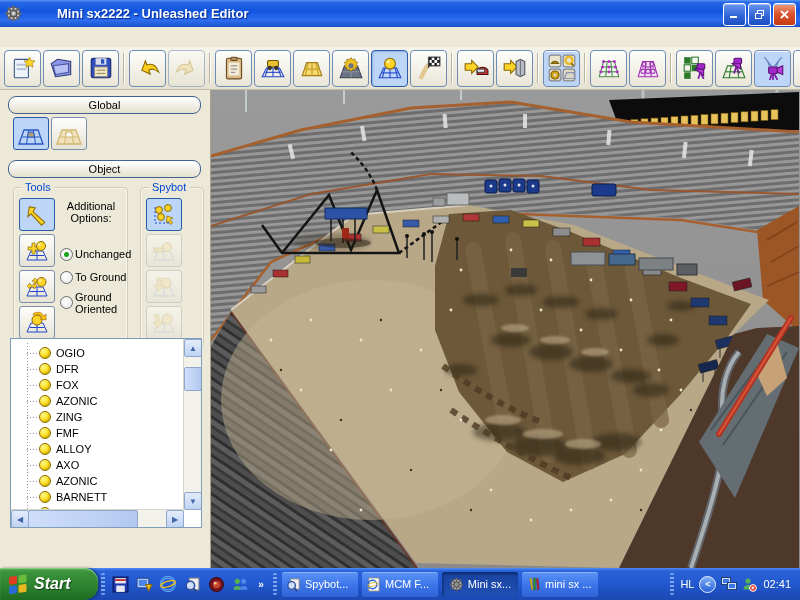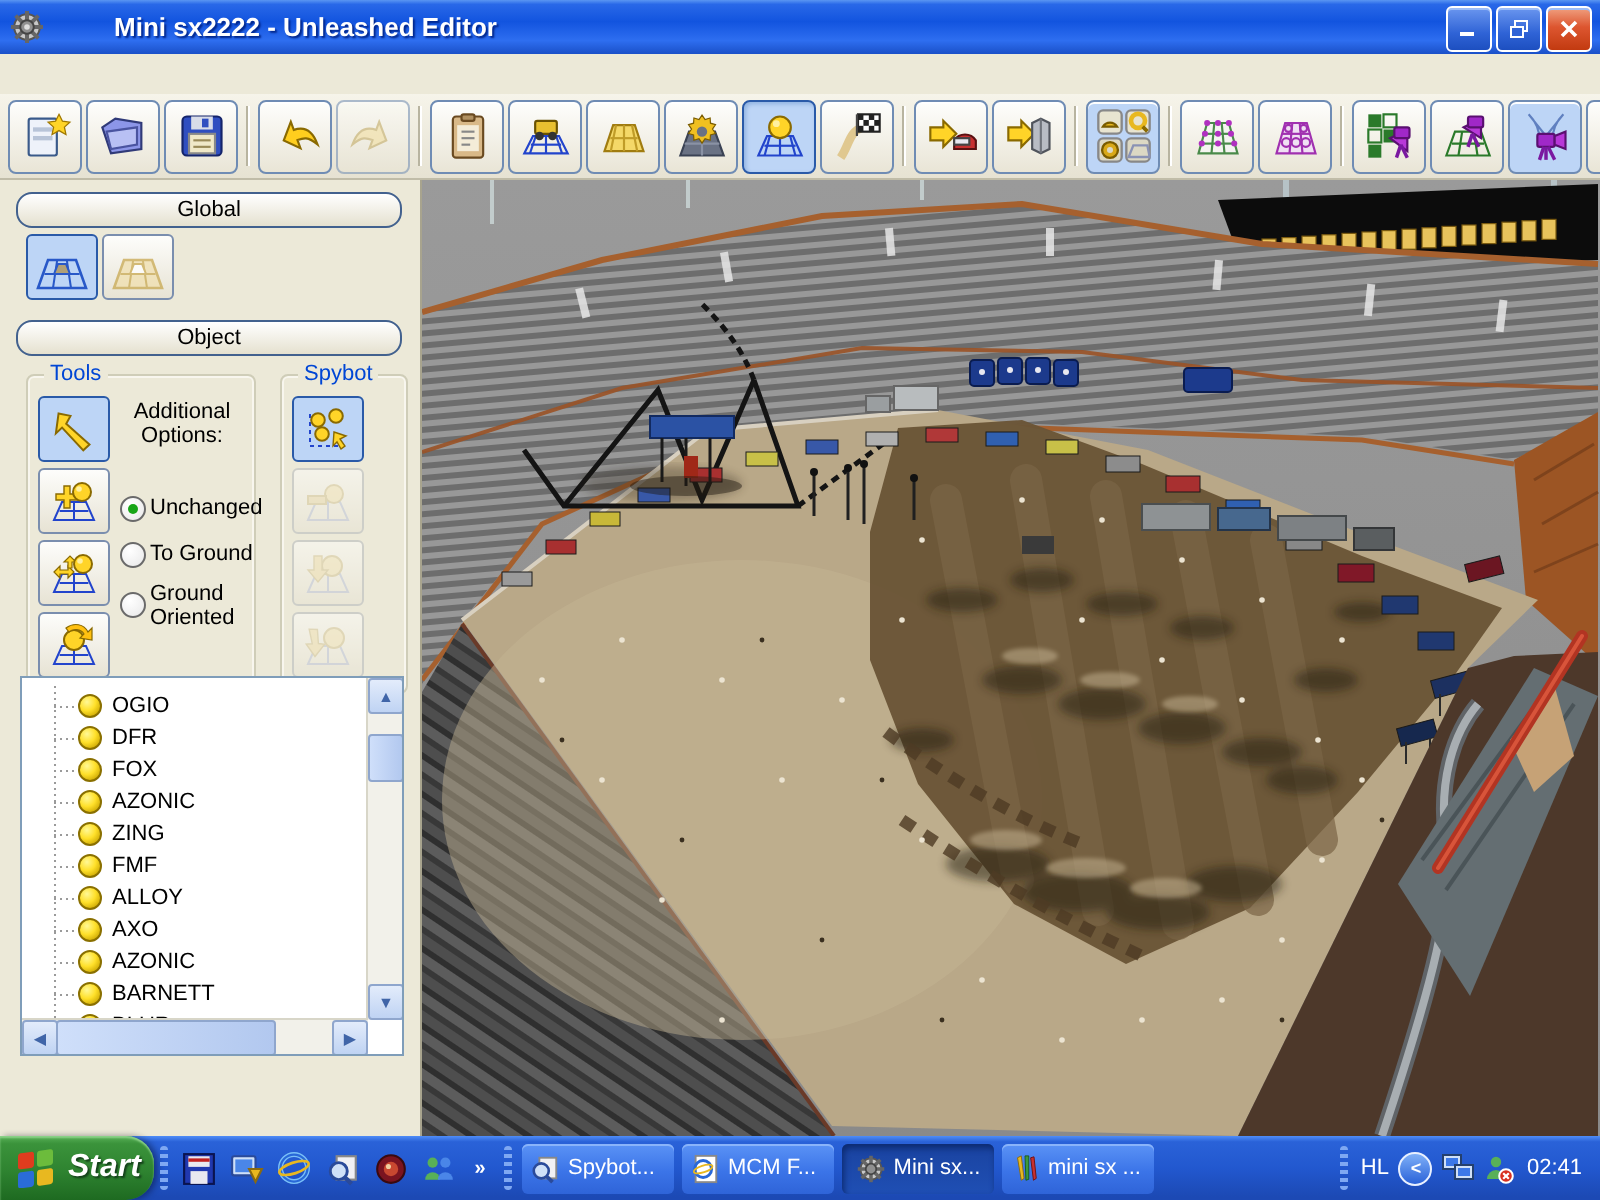--- a/index.html
+++ b/index.html
@@ -67,21 +67,21 @@
     background:linear-gradient(90deg,#cfdffa,#b2c8ef);}
   #vscroll{position:absolute;right:0;top:0;width:17px;bottom:17px;background:#f2f1ea;border-left:1px solid #d8d6c8;}
   #hscroll{position:absolute;left:0;right:17px;bottom:0;height:17px;background:#f2f1ea;border-top:1px solid #d8d6c8;}
 
   
   #viewport{left:211px;top:90px;width:589px;height:478px;background:#929292;overflow:hidden;}
 
   
   #taskbar{left:0;top:568px;width:800px;height:32px;
     background:linear-gradient(180deg,#4f8df8 0%,#2a62d8 9%,#2258cf 50%,#1c49b4 95%);display:flex;align-items:center;}
-  #start-btn{height:32px;width:77px;border-radius:0 14px 14px 0;display:flex;align-items:center;padding-left:8px;box-sizing:border-box;
+  #start-btn{height:32px;width:98px;border-radius:0 14px 14px 0;display:flex;align-items:center;padding-left:8px;box-sizing:border-box;
     background:linear-gradient(180deg,#59b158 0%,#3b933b 12%,#2e8330 55%,#1e6a21 100%);
     box-shadow:inset 0 1px 1px #8cd28a, 2px 0 3px rgba(0,0,20,.4);}
   #start-btn span{color:#fff;font-weight:bold;font-style:italic;font-size:16px;text-shadow:1px 1px 1px #14401a;margin-left:6px;}
   .tb-handle{width:4px;height:22px;margin:0 3px;
     background-image:repeating-linear-gradient(180deg,#7fa8f2 0 2px,transparent 2px 4px);border-radius:2px;}
   .ql-icon{width:20px;height:20px;margin:0 2px;display:flex;align-items:center;justify-content:center;}
   .task-btn{height:25px;width:76px;margin:0 2px;border-radius:3px;display:flex;align-items:center;padding:0 4px;box-sizing:border-box;
     background:linear-gradient(180deg,#5b93f6,#3b74e8 55%,#2f64d8);box-shadow:inset 0 1px 0 #8ab4fa;color:#fff;}
   .task-btn.pressed{background:linear-gradient(180deg,#1a43a0,#1f4fb4);box-shadow:inset 1px 2px 3px #0c2a70;justify-content:center;}
   .task-btn .tlabel{font-size:11px;margin-left:4px;white-space:nowrap;overflow:hidden;}

